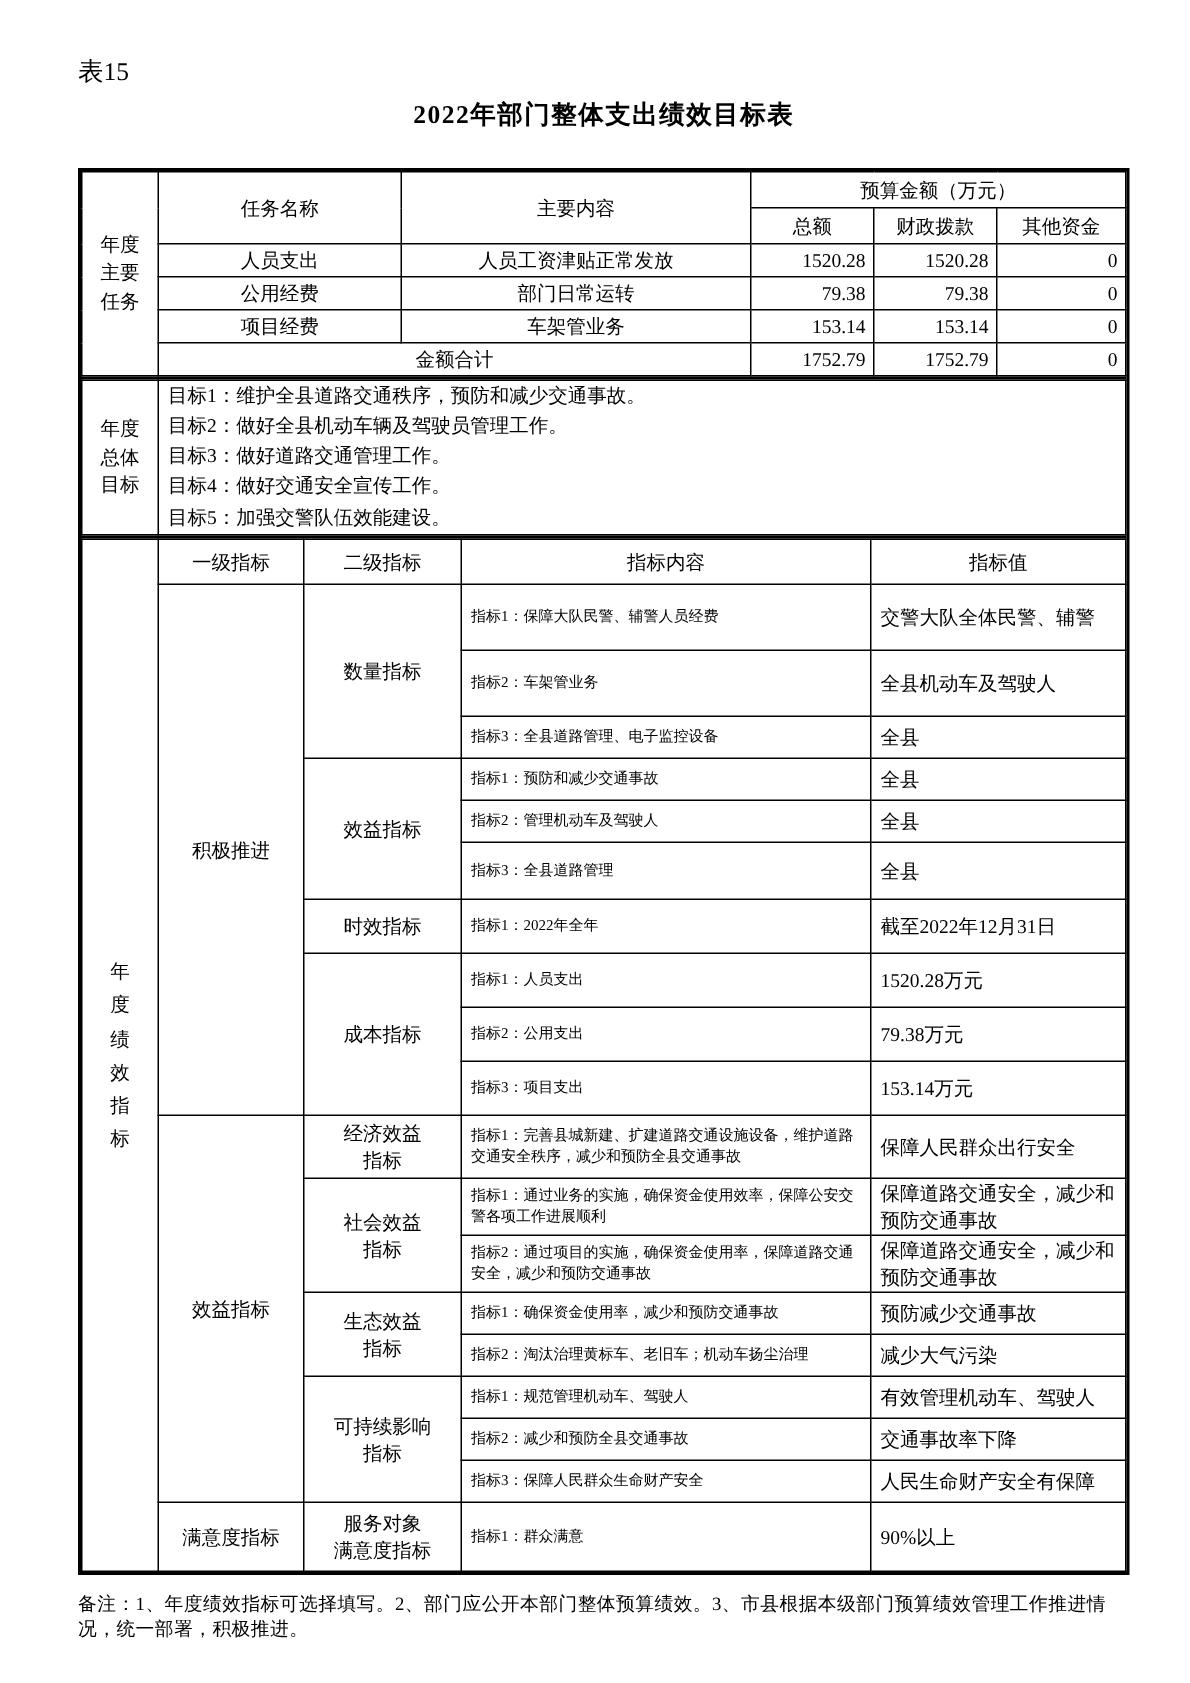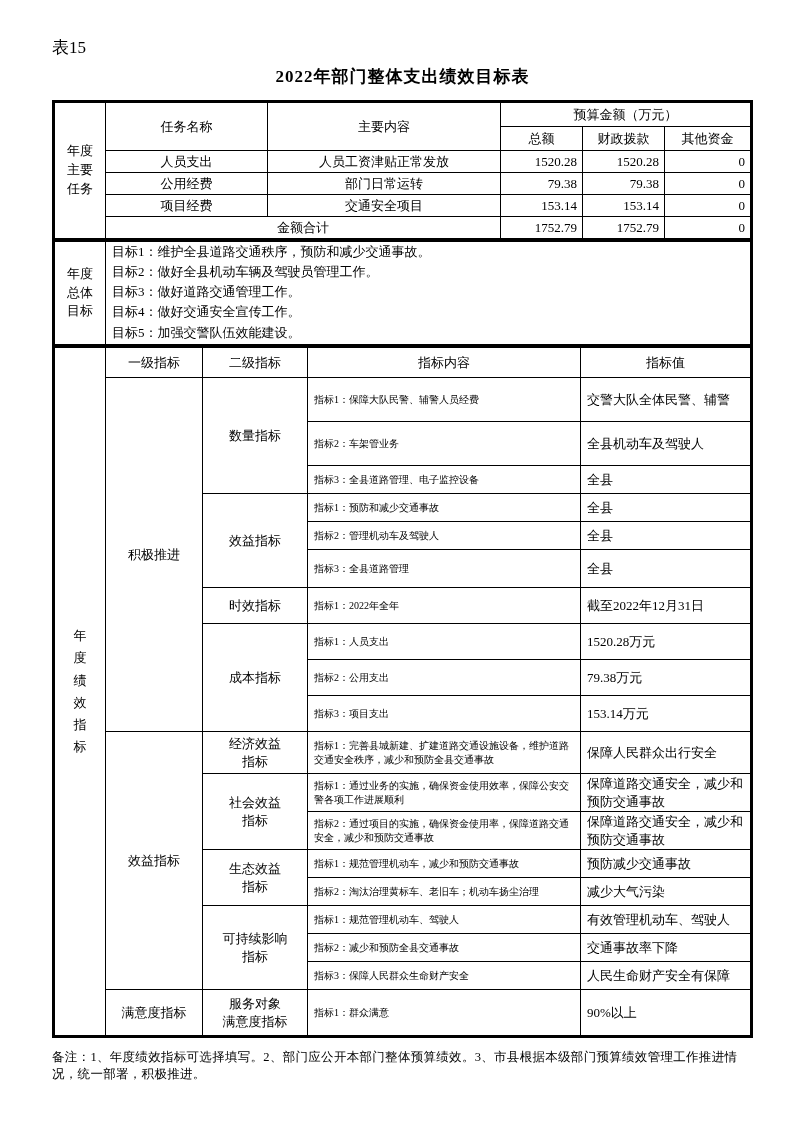--- a/index.html
+++ b/index.html
@@ -3,21 +3,21 @@
 <meta charset="utf-8">
 <style>
   * { margin:0; padding:0; box-sizing:border-box; }
   html,body { width:793px; height:1122px; background:#ffffff; overflow:hidden; }
   body {
     font-family: "Liberation Serif", "DejaVu Serif", serif;
     color:#000;
     padding:36px 40px 0 52px;
   }
   .tbl-label { font-size:17px; margin-bottom:6px; }
-  .doc-title { text-align:center; font-weight:bold; font-size:17px; margin-bottom:12px; letter-spacing:1px; }
+  .doc-title { text-align:center; font-weight:bold; font-size:17px; margin-bottom:24px; letter-spacing:1px; }
   .outer { border:2px solid #000; width:701px; }
   table { border-collapse:collapse; width:100%; table-layout:fixed; }
   td { border:1px solid #000; font-size:13px; text-align:center; vertical-align:middle; padding:1px 3px; overflow:hidden; }
   .sec { border-bottom:2px solid #000; }
   .sec:last-child { border-bottom:none; }
   .num { text-align:right; padding-right:5px; }
   .left { text-align:left; padding-left:6px; }
   .top { vertical-align:top; }
   .pre { white-space:pre-line; }
   .vlabel { padding:0; }
@@ -80,21 +80,21 @@
       </tr>
       <tr class="r22">
         <td>公用经费</td>
         <td>部门日常运转</td>
         <td class="num">79.38</td>
         <td class="num">79.38</td>
         <td class="num">0</td>
       </tr>
       <tr class="r22">
         <td>项目经费</td>
-        <td>交通安全项目</td>
+        <td>车架管业务</td>
         <td class="num">153.14</td>
         <td class="num">153.14</td>
         <td class="num">0</td>
       </tr>
       <tr class="r22">
         <td colspan="2">金额合计</td>
         <td class="num">1752.79</td>
         <td class="num">1752.79</td>
         <td class="num">0</td>
       </tr>
@@ -204,21 +204,21 @@
         <td class="left ind-content r36">指标1：通过业务的实施，确保资金使用效率，保障公安交警各项工作进展顺利</td>
         <td class="left ind-value">保障道路交通安全，减少和预防交通事故</td>
       </tr>
       <tr>
         <td class="left ind-content r36">指标2：通过项目的实施，确保资金使用率，保障道路交通安全，减少和预防交通事故</td>
         <td class="left ind-value">保障道路交通安全，减少和预防交通事故</td>
       </tr>
       <tr>
         <td rowspan="2" class="pre">生态效益
 指标</td>
-        <td class="left ind-content r28">指标1：规范管理机动车，减少和预防交通事故</td>
+        <td class="left ind-content r28">指标1：确保资金使用率，减少和预防交通事故</td>
         <td class="left ind-value">预防减少交通事故</td>
       </tr>
       <tr>
         <td class="left ind-content r28">指标2：淘汰治理黄标车、老旧车；机动车扬尘治理</td>
         <td class="left ind-value">减少大气污染</td>
       </tr>
       <tr>
         <td rowspan="3" class="pre">可持续影响
 指标</td>
         <td class="left ind-content r28">指标1：规范管理机动车、驾驶人</td>

